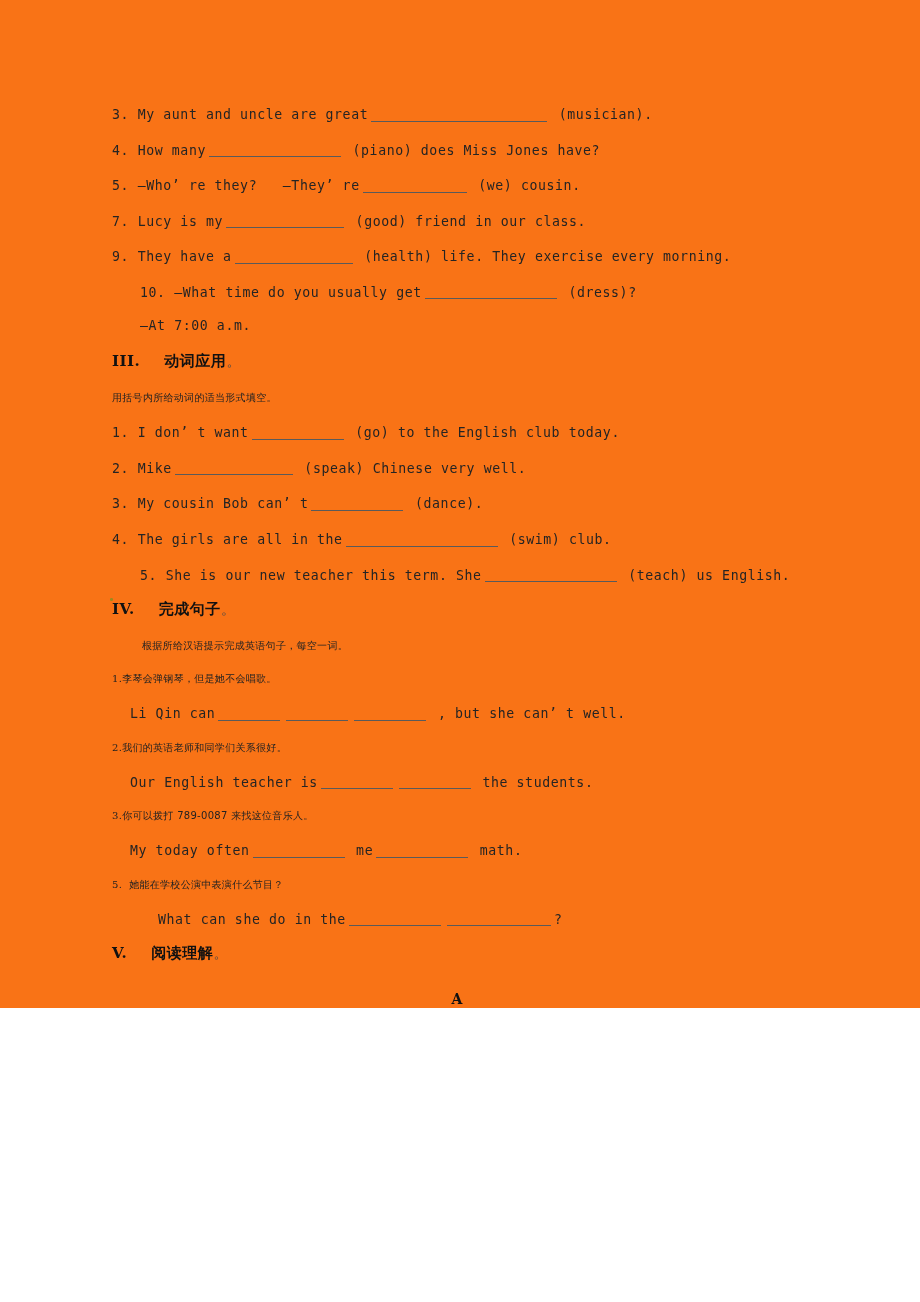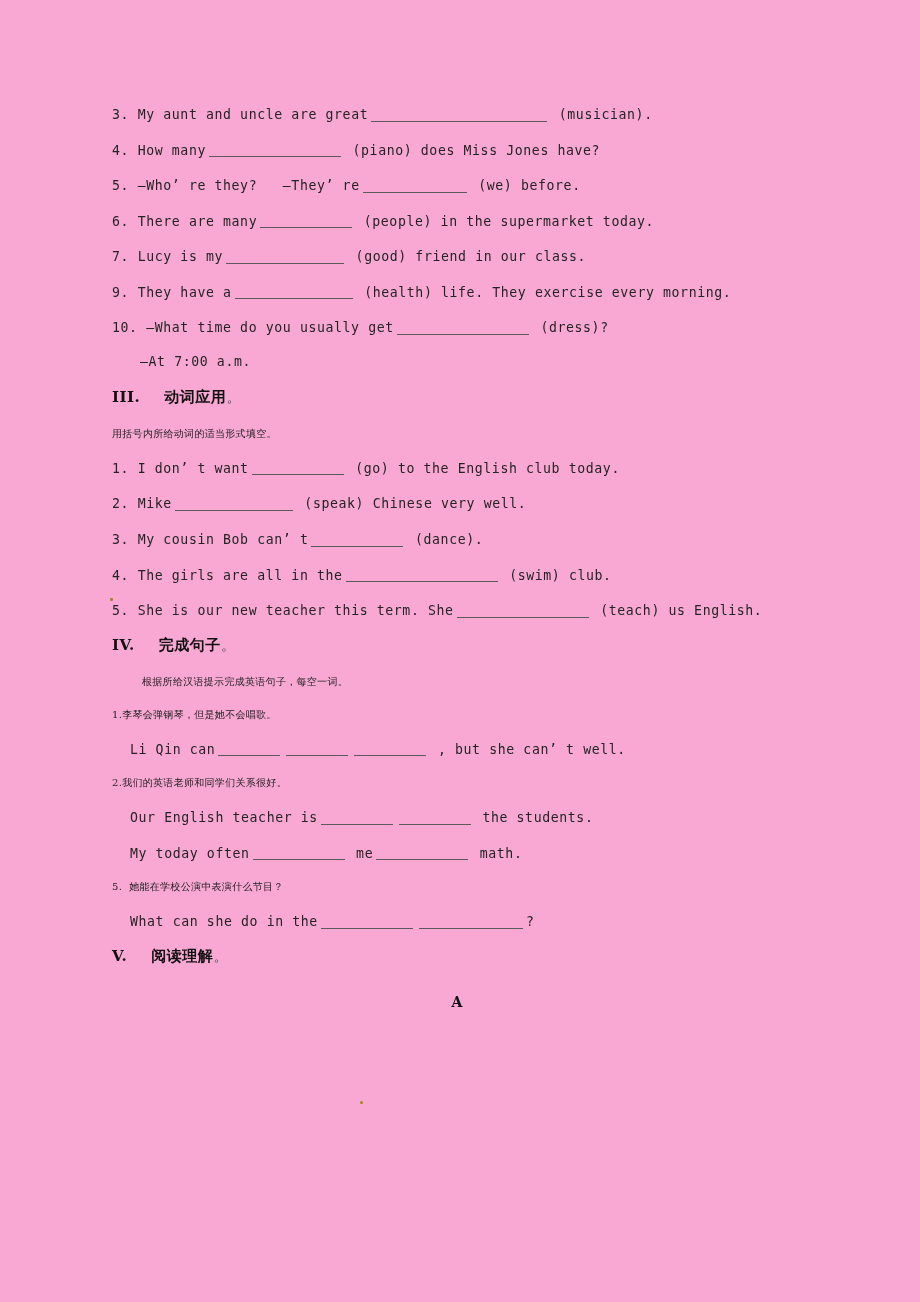--- a/index.html
+++ b/index.html
@@ -3,22 +3,22 @@
 <meta charset="utf-8">
 <style>
   html, body {
     margin: 0;
     padding: 0;
     background: #ffffff;
   }
   .page {
     position: relative;
     width: 920px;
-    height: 1302px;
-    background: #f9a8d4;
+    height: 1008px;
+    background: #f97316;
     overflow: hidden;
     font-family: "DejaVu Serif", serif;
     color: #1a1a1a;
   }
   .content {
     position: absolute;
     left: 112px;
     top: 108px;
     width: 700px;
   }
@@ -26,21 +26,21 @@
   
   .q {
     font-family: "DejaVu Sans Mono", monospace;
     font-size: 13.2px;
     letter-spacing: 0.6px;
     color: #242424;
     white-space: pre;
     line-height: 1;
     margin-bottom: 22px;
   }
-  .q.tight { margin-bottom: 20px; }
+  .q.tight { margin-bottom: 20px; margin-left: 28px; }
   .sub {
     padding-left: 28px;
   }
   .sub2 {
     padding-left: 18px;
   }
 
   
   .bl {
     display: inline-block;
@@ -113,23 +113,22 @@
 </head>
 <body>
 
 <div class="page">
   <div class="content">
 
     <div class="q"><span>3.</span> <span>My aunt and uncle are great</span><span class="bl w10"></span> <span>(musician).</span></div>
 
     <div class="q"><span>4.</span> <span>How many</span><span class="bl w8"></span> <span>(piano) does Miss Jones have?</span></div>
 
-    <div class="q"><span>5.</span> <span>—Who’ re they?   —They’ re</span><span class="bl w6"></span> <span>(we) before.</span></div>
+    <div class="q"><span>5.</span> <span>—Who’ re they?   —They’ re</span><span class="bl w6"></span> <span>(we) cousin.</span></div>
 
-    <div class="q"><span>6.</span> <span>There are many</span><span class="bl w5"></span> <span>(people) in the supermarket today.</span></div>
 
     <div class="q"><span>7.</span> <span>Lucy is my</span><span class="bl w7"></span> <span>(good) friend in our class.</span></div>
 
 
     <div class="q"><span>9.</span> <span>They have a</span><span class="bl w7"></span> <span>(health) life. They exercise every morning.</span></div>
 
     <div class="q tight"><span>10.</span> <span>—What time do you usually get</span><span class="bl w8"></span> <span>(dress)?</span></div>
 
     <div class="q sub">—At 7:00 a.m.</div>
 
@@ -150,20 +149,21 @@
     <div class="heading"><span class="num">IV.</span><span>完成句子</span><span class="dot">。</span></div>
 
     <div class="cn indent">根据所给汉语提示完成英语句子，每空一词。</div>
 
     <div class="cn"><span class="idx">1.</span><span>李琴会弹钢琴，但是她不会唱歌。</span></div>
     <div class="q sub2"><span>Li Qin can</span><span class="bl w2"></span><span class="bl w2"></span><span class="bl w3"></span> <span>, but she can’ t well.</span></div>
 
     <div class="cn"><span class="idx">2.</span><span>我们的英语老师和同学们关系很好。</span></div>
     <div class="q sub2"><span>Our English teacher is</span><span class="bl w3"></span><span class="bl w3"></span> <span>the students.</span></div>
 
+    <div class="cn"><span class="idx">3.</span><span>你可以拨打 789-0087 来找这位音乐人。</span></div>
 
     <div class="q sub2"><span>My today often</span><span class="bl w5"></span> <span>me</span><span class="bl w5"></span> <span>math.</span></div>
 
     <div class="cn"><span class="idx sp">5.</span><span>她能在学校公演中表演什么节目？</span></div>
     <div class="q sub2 tight"><span>What can she do in the</span><span class="bl w5"></span><span class="bl w6"></span><span>?</span></div>
 
     <div class="heading"><span class="num">V.</span><span>阅读理解</span><span class="dot">。</span></div>
 
     <div class="centered">A</div>
 

